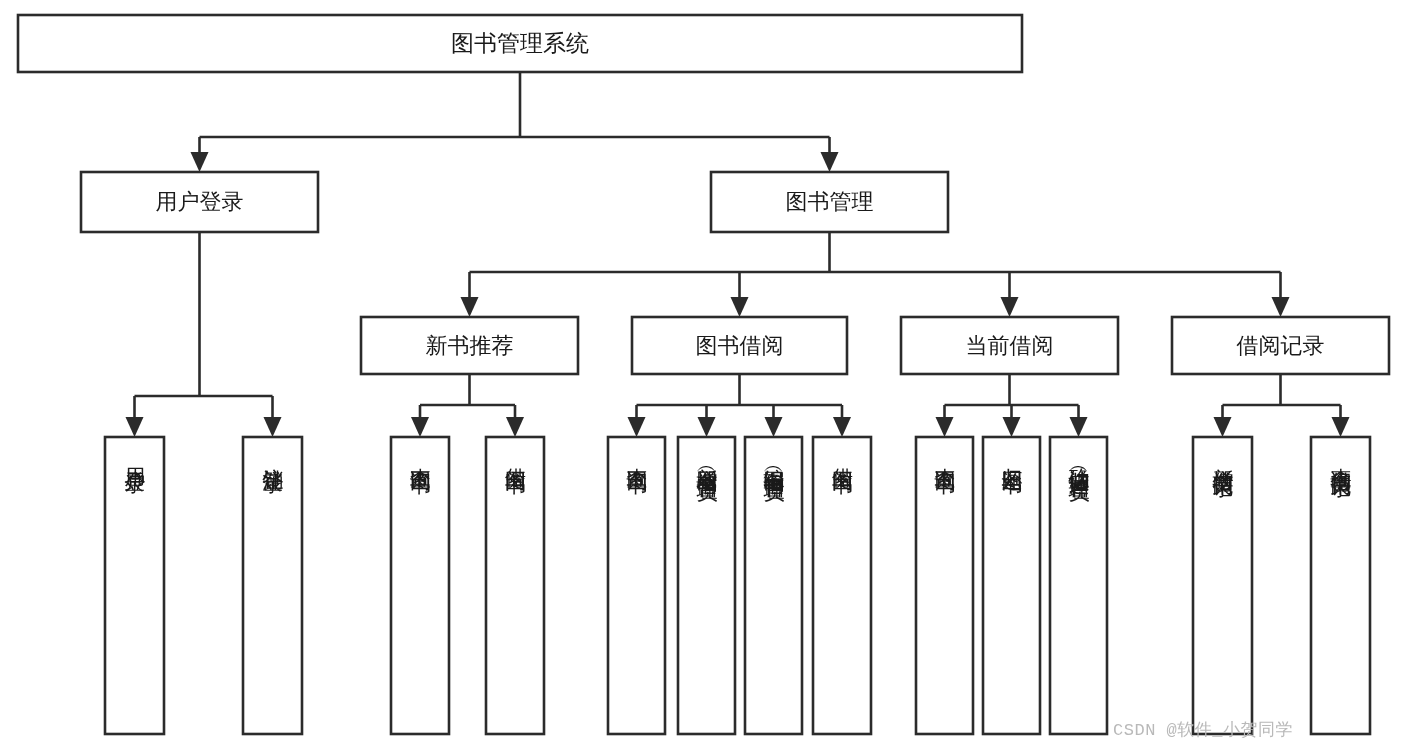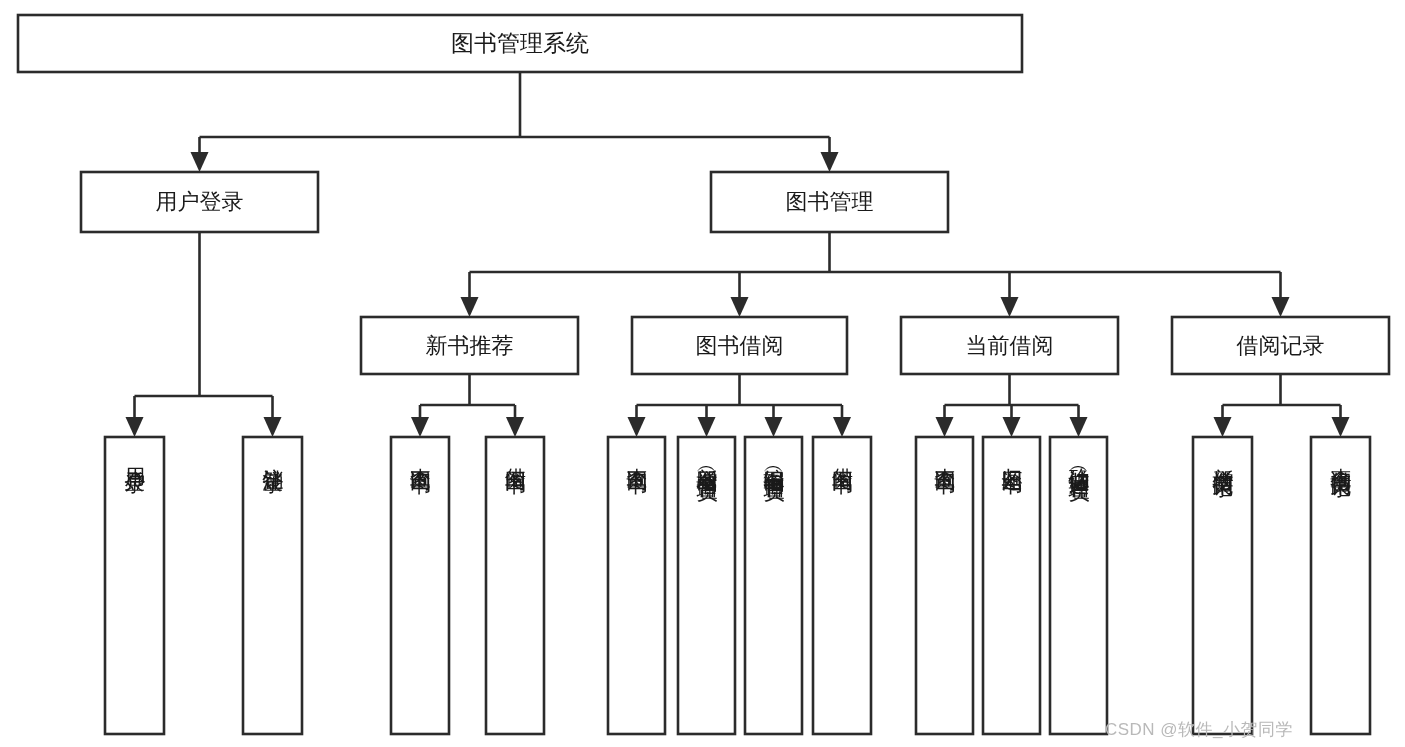--- a/index.html
+++ b/index.html
@@ -70,21 +70,21 @@
     font-size: 21px;
     line-height: 1.18;
     letter-spacing: 2px;
     color: #1a1a1a;
     white-space: nowrap;
   }
   #watermark {
     position: absolute;
     right: 8px;
     bottom: 6px;
-    font-family: Liberation Sans, sans-serif;
+    font-family: Liberation Mono, monospace;
     font-size: 17px;
     color: #b9b9b9;
     letter-spacing: 0.5px;
     user-select: none;
   }
 </style>
 </head>
 <body>
 
 <div id="diagram-root">

